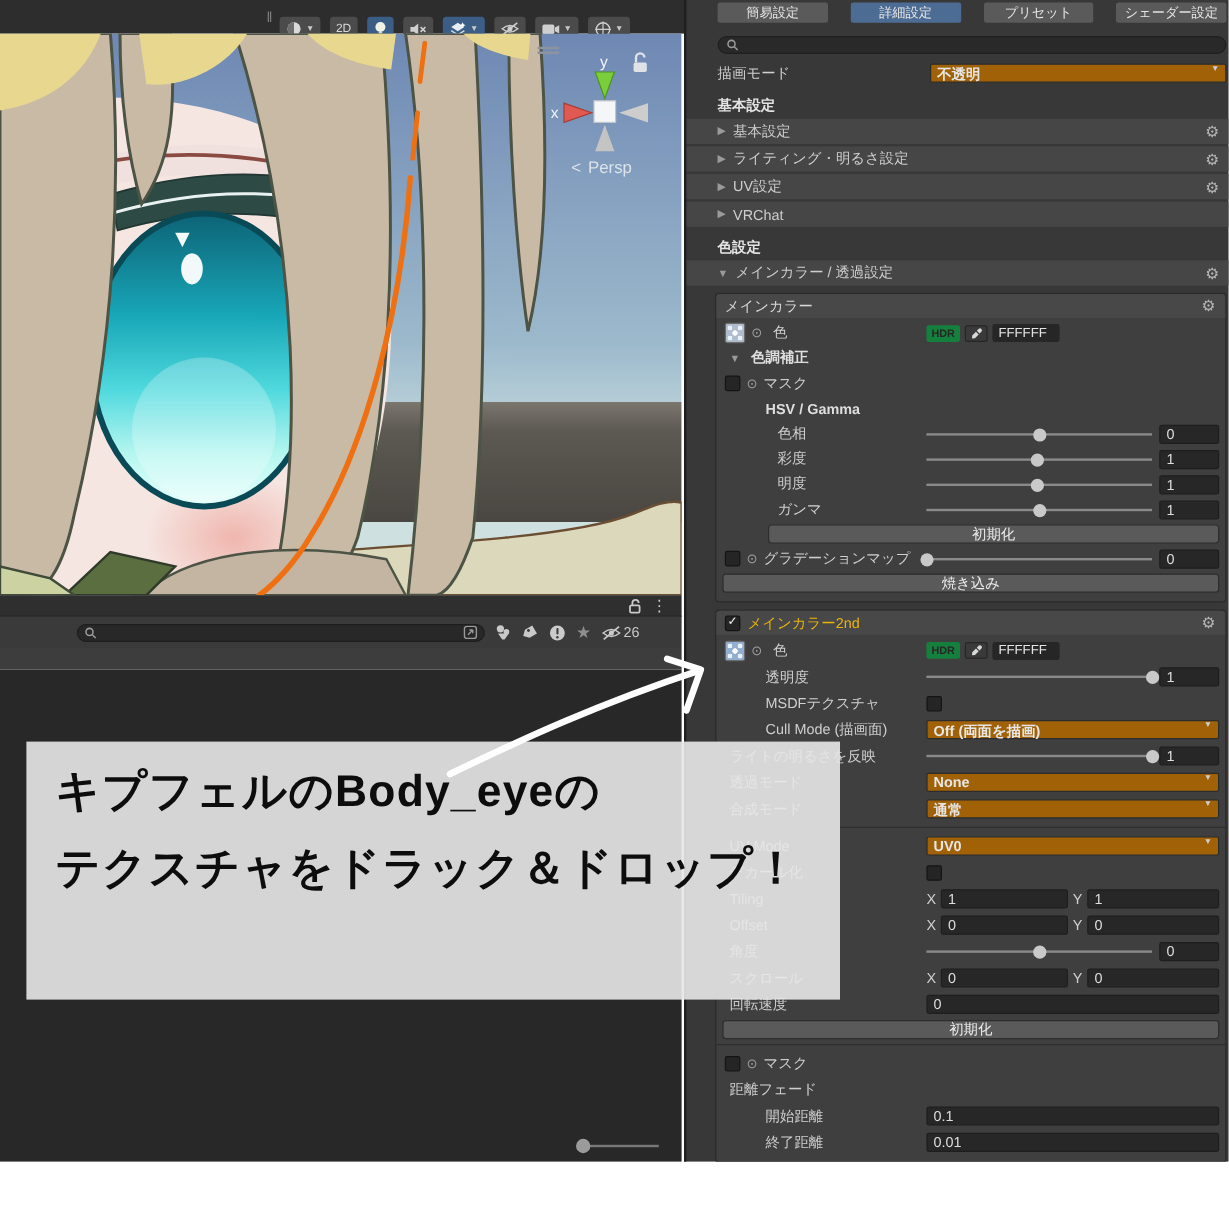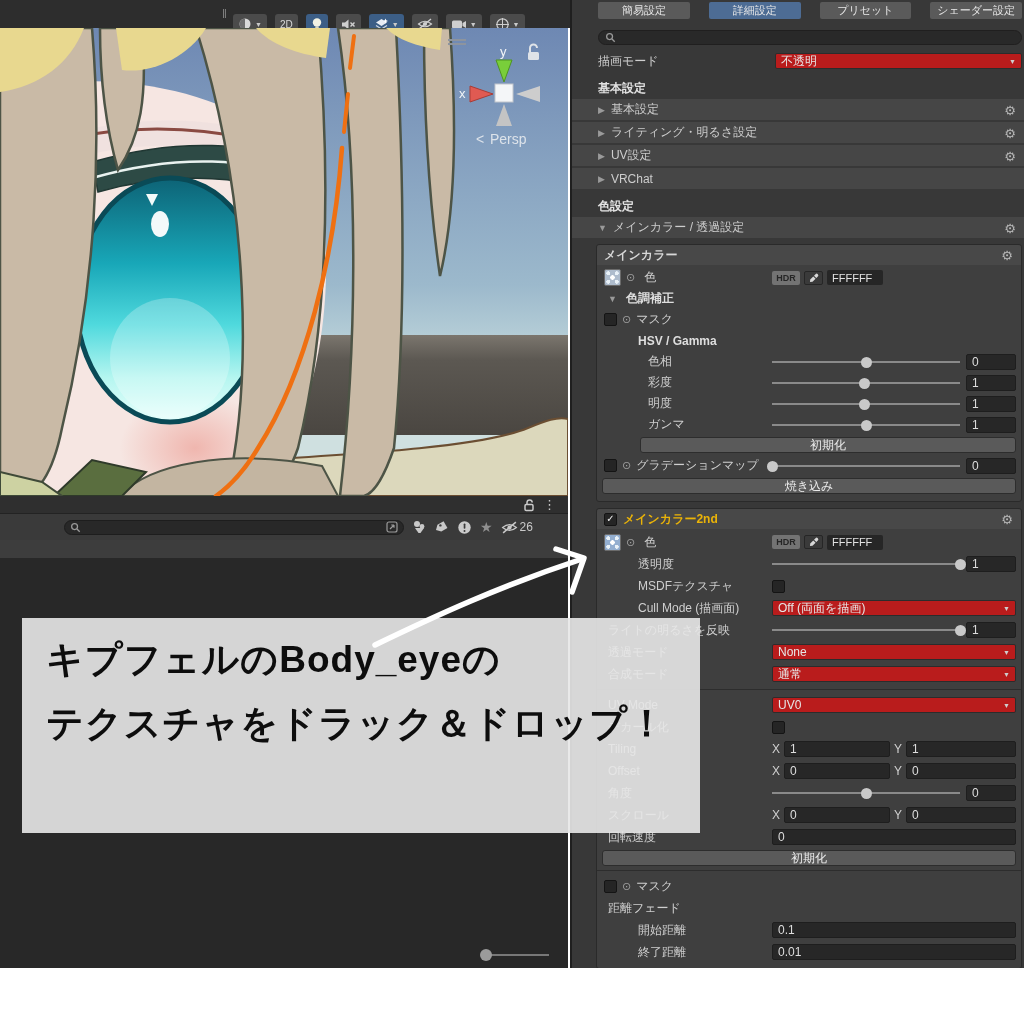--- a/index.html
+++ b/index.html
@@ -40,51 +40,51 @@
   .isearch input{flex:1;background:transparent;border:none;outline:none;color:#ccc;font-size:11px;height:12px;}
   .toprow{position:relative;height:20px;margin-left:26px;display:flex;align-items:center;}
   .sect-title{height:18px;margin:8px 0 2px 26px;font-weight:bold;color:#e3e3e3;display:flex;align-items:center;}
   .frow{height:21px;background:#464646;margin-bottom:2px;display:flex;align-items:center;
        padding-left:26px;position:relative;color:#cdcdcd;gap:6px;}
   .farrow{color:#9a9a9a;font-size:9px;}
   .gearbtn{position:absolute;right:8px;top:50%;transform:translateY(-50%);color:#b5b5b5;font-size:13px;line-height:1;}
   .gbox{margin:6px 2px 0 24px;background:#3f3f3f;border:1px solid #2a2a2a;border-radius:3px;
        padding:0 3px 5px 3px;}
   .ghead{height:20px;margin:0 -3px 2px -3px;background:#484848;display:flex;align-items:center;
-       padding:0 7px;border-radius:3px 3px 0 0;position:relative;gap:6px;font-weight:bold;}
+       padding:0 7px;border-radius:3px 3px 0 0;position:relative;gap:6px;}
   .ghead.blue span.gtitle{color:#eab308;}
   .gtitle{color:#d8d8d8;}
   .irow{position:relative;height:21px;display:flex;align-items:center;padding-left:4px;gap:5px;}
   .irow.h22{height:22px;}
   .rlabel{color:#cfcfcf;white-space:nowrap;}
   .ind0{margin-left:4px;} .ind1{margin-left:34px;} .ind2{margin-left:44px;}
   .ctrl{position:absolute;left:172px;right:2px;display:flex;align-items:center;gap:4px;}
   .toprow .ctrl{left:177px;right:2px;}
-  .udrop{flex:1;height:16px;background:#b91c1c;border:1px solid #2c2c2c;border-radius:2px;
-       display:flex;align-items:center;padding:0 5px;color:#e6e6e6;position:relative;}
+  .udrop{flex:1;height:16px;background:#a16207;border:1px solid #2c2c2c;border-radius:2px;
+       display:flex;padding:0 5px;color:#e6e6e6;position:relative;font-weight:bold;}
   .udrop .ddcaret{position:absolute;right:5px;color:#cfcfcf;}
   .ufield{height:16px;background:#272727;border:1px solid #1e1e1e;border-radius:2px;color:#dedede;
        display:flex;align-items:center;padding:0 5px;}
   .grow{flex:1;}
   .valbox{width:50px;margin-left:auto;}
   .slider{width:188px;height:16px;position:relative;flex:none;}
   .slider .track{position:absolute;left:0;right:0;top:7px;height:2px;background:#8a8a8a;}
   .slider .knob{position:absolute;top:3px;width:11px;height:11px;border-radius:50%;background:#c9c9c9;}
   .cb{width:13px;height:13px;background:#252525;border:1px solid #141414;border-radius:2px;flex:none;
       display:flex;align-items:center;justify-content:center;color:#f0f0f0;font-size:10px;line-height:1;}
   .slot{color:#9f9f9f;font-size:11px;}
   .thumb{width:17px;height:17px;border:1px solid #6b6b6b;border-radius:2px;flex:none;
       background-color:#aebccd;
       background-image:radial-gradient(circle at 50% 50%, #ffffff 0 2px, transparent 2.5px),
         radial-gradient(circle at 22% 22%, #e9f1f8 0 1.8px, transparent 2.2px),
         radial-gradient(circle at 78% 22%, #e9f1f8 0 1.8px, transparent 2.2px),
         radial-gradient(circle at 22% 78%, #e9f1f8 0 1.8px, transparent 2.2px),
         radial-gradient(circle at 78% 78%, #e9f1f8 0 1.8px, transparent 2.2px);}
   .thumb.t2{background-color:#93aed0;}
-  .hdrbtn{width:28px;height:14px;background:#737373;color:#262626;font-size:9px;font-weight:bold;
+  .hdrbtn{width:28px;height:14px;background:#15803d;color:#262626;font-size:9px;font-weight:bold;
       border-radius:2px;display:flex;align-items:center;justify-content:center;flex:none;}
   .dropperbtn{width:19px;height:14px;background:#3a3a3a;border:1px solid #262626;border-radius:2px;
       display:flex;align-items:center;justify-content:center;flex:none;}
   .hexbox{width:56px;height:15px;background:#262626;border-radius:2px;color:#e2e2e2;font-size:11px;
       display:flex;align-items:center;padding:0 5px;flex:none;}
   .ubtn{height:16px;background:#5a5a5a;border:1px solid #2d2d2d;border-radius:3px;color:#ececec;
       display:flex;align-items:center;justify-content:center;margin:2px 2px;}
   .ubtn.inset{margin-left:40px;}
   .divider{height:1px;background:#2d2d2d;margin:4px -3px;}
   .xylab{color:#cfcfcf;}

